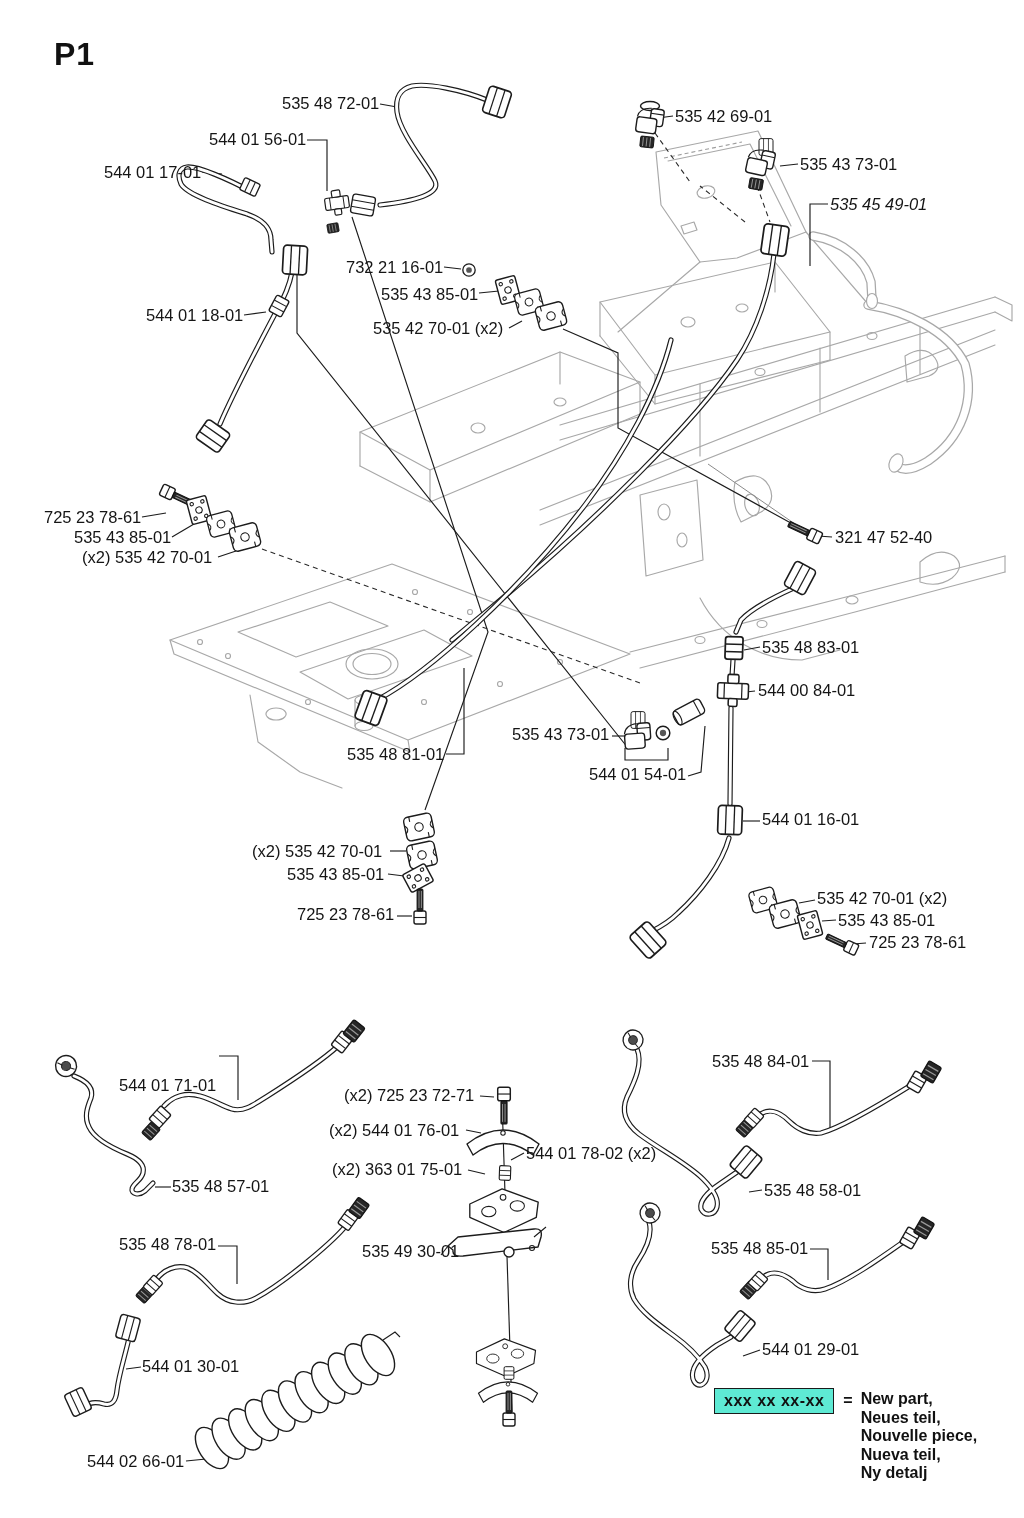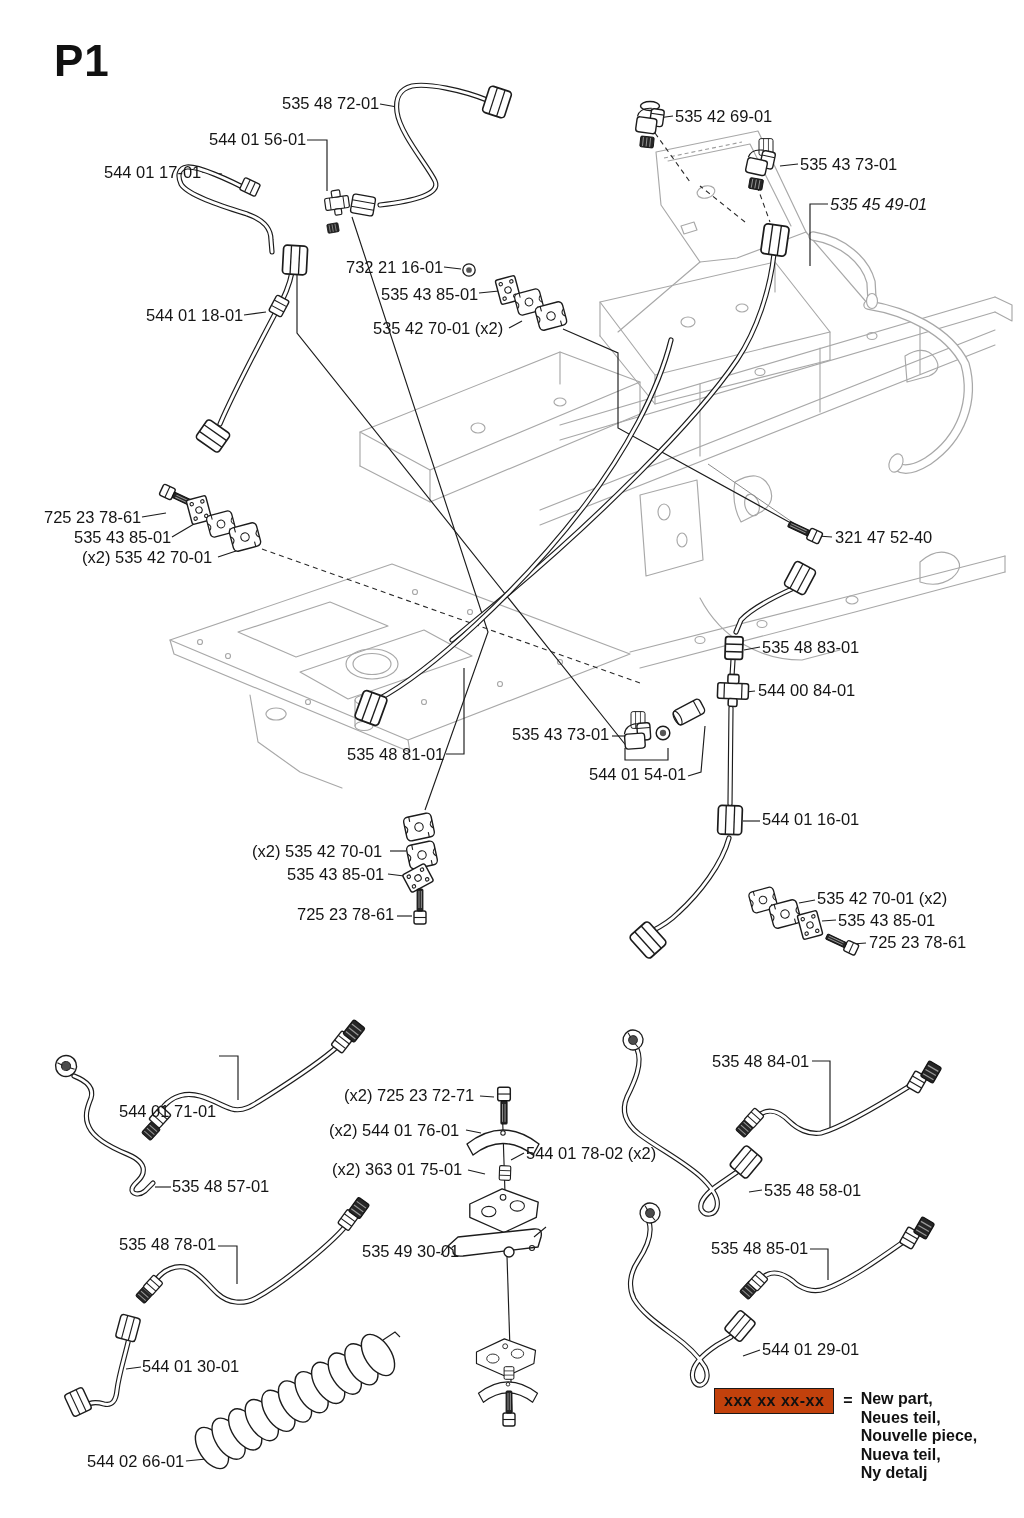--- a/index.html
+++ b/index.html
@@ -1,38 +1,38 @@
 <!DOCTYPE html>
 <html><head>
 <meta charset="utf-8">
 <style>
   html,body{margin:0;padding:0;background:#fff;}
   body{width:1024px;height:1518px;position:relative;font-family:"Liberation Sans",sans-serif;overflow:hidden;}
   #stage{position:absolute;inset:0;}
   svg{position:absolute;left:0;top:0;}
-  .page-title{position:absolute;left:54px;top:36px;font-size:44px;font-weight:800;color:#111;letter-spacing:1px;}
+  .page-title{position:absolute;left:54px;top:36px;font-size:32px;font-weight:800;color:#111;letter-spacing:1px;}
   .plabel{position:absolute;white-space:nowrap;font-size:16.5px;line-height:19px;color:#151515;}
   .plabel b{font-weight:400;}
   
   .frame{stroke:#a8a8a8;stroke-width:1.15;fill:none;stroke-linecap:round;stroke-linejoin:round;}
   .framef{stroke:#a8a8a8;stroke-width:1.15;fill:#fff;stroke-linejoin:round;}
   .fdash{stroke:#9d9d9d;stroke-width:1.1;fill:none;stroke-dasharray:4 3;}
   .g1{stroke:#a8a8a8;stroke-width:9.5;fill:none;stroke-linecap:round;stroke-linejoin:round;}
   .g2{stroke:#fff;stroke-width:7;fill:none;stroke-linecap:round;stroke-linejoin:round;}
   .t1{stroke:#1c1c1c;stroke-width:5.2;fill:none;stroke-linecap:round;stroke-linejoin:round;}
   .t2{stroke:#fff;stroke-width:2.9;fill:none;stroke-linecap:round;stroke-linejoin:round;}
   .ld{stroke:#1c1c1c;stroke-width:1.15;fill:none;}
   .lddash{stroke:#2a2a2a;stroke-width:1.1;fill:none;stroke-dasharray:5 4;}
   .part{fill:#fff;stroke:#1c1c1c;stroke-width:1.4;stroke-linejoin:round;}
   .pline{stroke:#1c1c1c;stroke-width:1.1;fill:none;}
   .dark{fill:#262626;stroke:#111;stroke-width:1;}
   .hatch{stroke:#8a8a8a;stroke-width:1;fill:none;}
   
   .legend{position:absolute;left:714px;top:1388px;display:flex;align-items:flex-start;color:#111;}
-  .legend-box{display:inline-block;border:1.6px solid #1a1a1a;background:#c2410c;font-weight:700;font-size:16px;padding:3px 9px 3px 9px;letter-spacing:0.5px;}
+  .legend-box{display:inline-block;border:1.6px solid #1a1a1a;background:#5eead4;font-weight:700;font-size:16px;padding:3px 9px 3px 9px;letter-spacing:0.5px;}
   .legend-eq{font-weight:700;font-size:16px;margin:4px 8px 0 9px;}
   .legend-lines{font-weight:700;font-size:16px;line-height:18.5px;margin-top:2px;}
 </style>
 </head>
 <body>
 
 <div id="stage">
 
 <svg width="1024" height="1518" viewBox="0 0 1024 1518">
   <defs>
@@ -467,21 +467,21 @@
       <span class="plabel" style="left: 512px; top: 725px;"><span>535 43 73-01</span></span>
       <span class="plabel" style="left: 589px; top: 765px;"><span>544 01 54-01</span></span>
       <span class="plabel" style="left: 347px; top: 745px;"><span>535 48 81-01</span></span>
       <span class="plabel" style="left: 762px; top: 810px;"><span>544 01 16-01</span></span>
       <span class="plabel" style="left: 252px; top: 842px;"><b>(x2)</b><span> 535 42 70-01</span></span>
       <span class="plabel" style="left: 287px; top: 865px;"><span>535 43 85-01</span></span>
       <span class="plabel" style="left: 297px; top: 905px;"><span>725 23 78-61</span></span>
       <span class="plabel" style="left: 817px; top: 889px;"><span>535 42 70-01 </span><b>(x2)</b></span>
       <span class="plabel" style="left: 838px; top: 911px;"><span>535 43 85-01</span></span>
       <span class="plabel" style="left: 869px; top: 933px;"><span>725 23 78-61</span></span>
-      <span class="plabel" style="left: 119px; top: 1102px;"><span>544 01 71-01</span></span>
+      <span class="plabel" style="left: 119px; top: 1076px;"><span>544 01 71-01</span></span>
       <span class="plabel" style="left: 172px; top: 1177px;"><span>535 48 57-01</span></span>
       <span class="plabel" style="left: 119px; top: 1235px;"><span>535 48 78-01</span></span>
       <span class="plabel" style="left: 142px; top: 1357px;"><span>544 01 30-01</span></span>
       <span class="plabel" style="left: 87px; top: 1452px;"><span>544 02 66-01</span></span>
       <span class="plabel" style="left: 344px; top: 1086px;"><b>(x2)</b><span> 725 23 72-71</span></span>
       <span class="plabel" style="left: 329px; top: 1121px;"><b>(x2)</b><span> 544 01 76-01</span></span>
       <span class="plabel" style="left: 526px; top: 1144px;"><span>544 01 78-02 </span><b>(x2)</b></span>
       <span class="plabel" style="left: 332px; top: 1160px;"><b>(x2)</b><span> 363 01 75-01</span></span>
       <span class="plabel" style="left: 362px; top: 1242px;"><span>535 49 30-01</span></span>
       <span class="plabel" style="left: 712px; top: 1052px;"><span>535 48 84-01</span></span>

